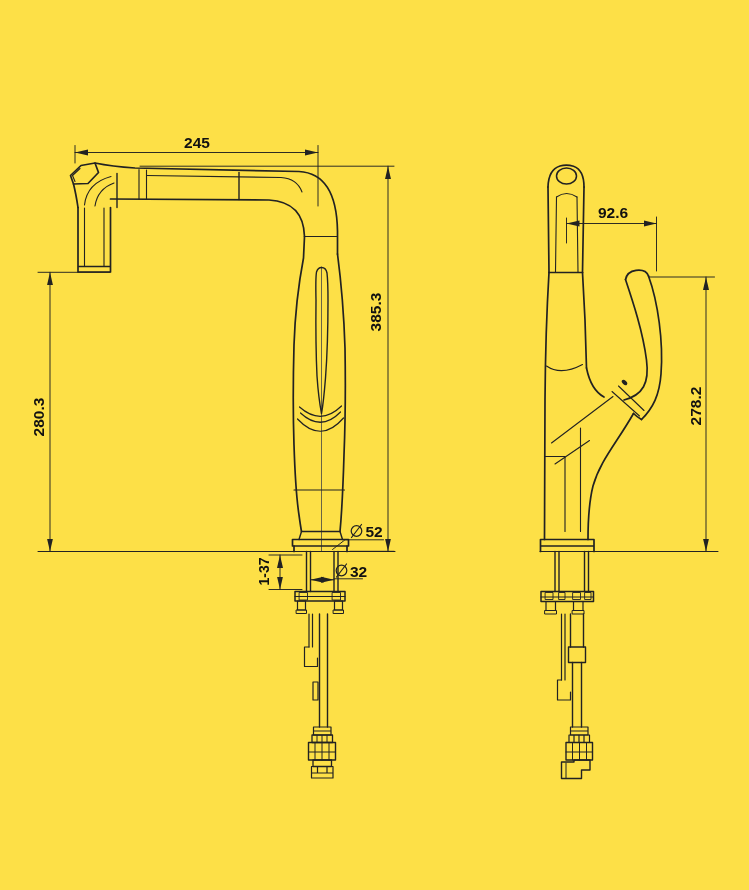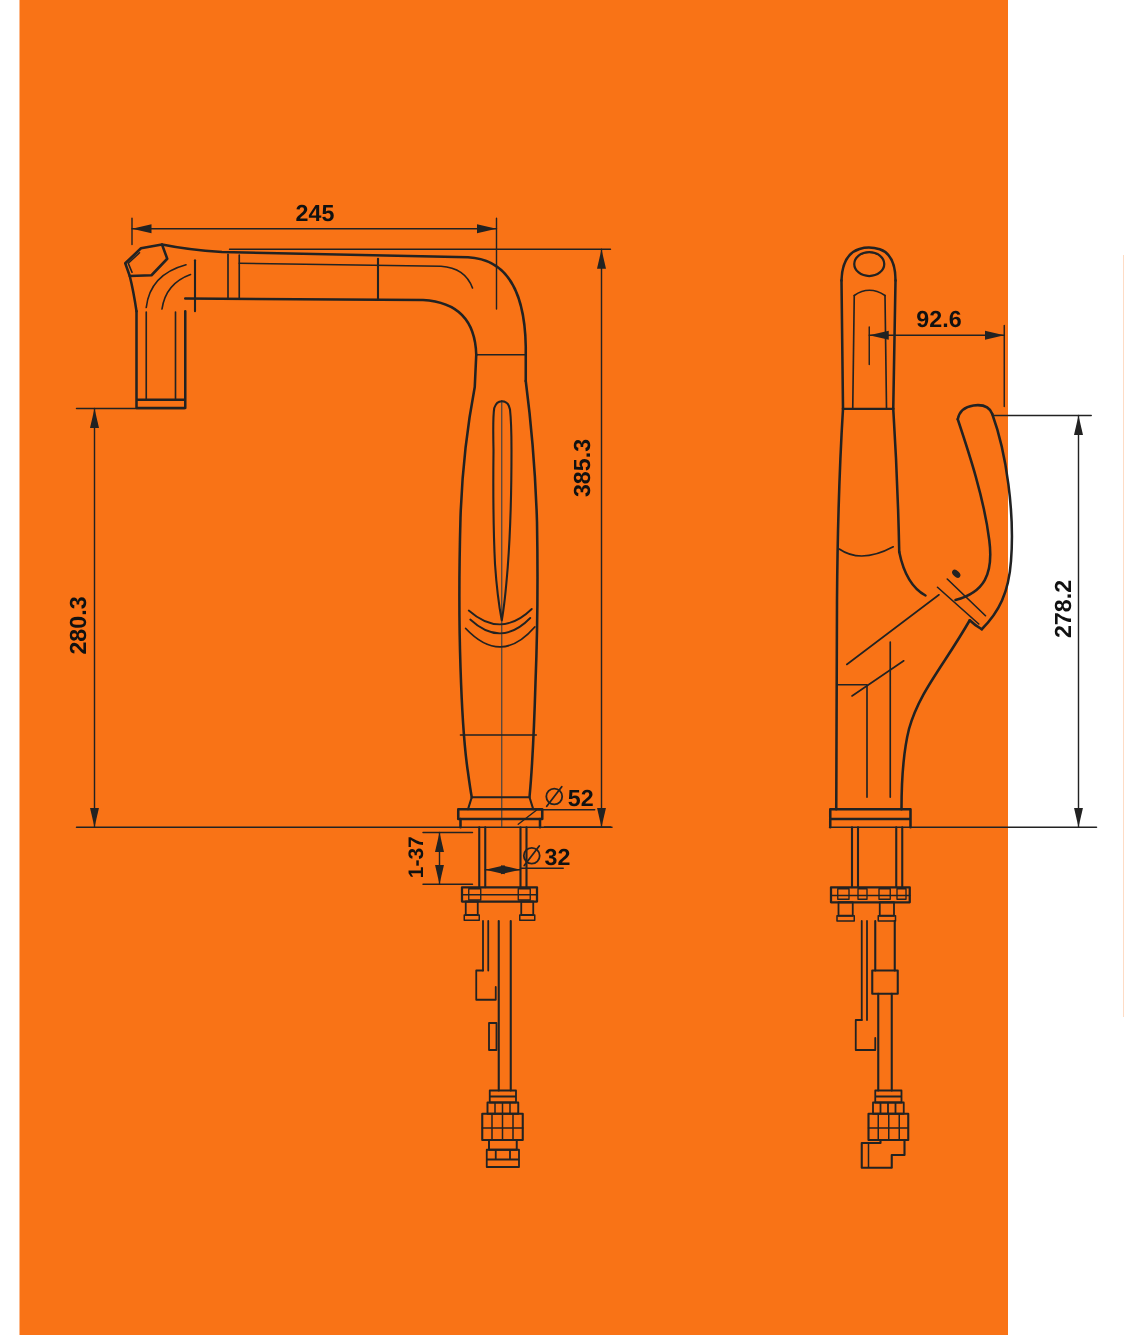--- a/index.html
+++ b/index.html
@@ -1,20 +1,20 @@
 <!DOCTYPE html>
 <html><head>
 <meta charset="utf-8">
 <style>
   html,body{
     margin:0;padding:0;background:#ffffff;
     width:749px;height:890px;overflow:hidden;
     font-family:"Liberation Sans", sans-serif;
   }
-  .sheet{position:relative;width:659px;height:890px;background:#f97316;margin-left:13px;}
+  .sheet{position:relative;width:749px;height:890px;background:#fde047;}
   svg{display:block}
   .dim-text{
     font-family:"Liberation Sans", sans-serif;
     font-weight:bold;font-size:15.5px;fill:#111;
   }
   .dim-text.small{font-size:14px;}
 </style>
 </head>
 <body>
 

